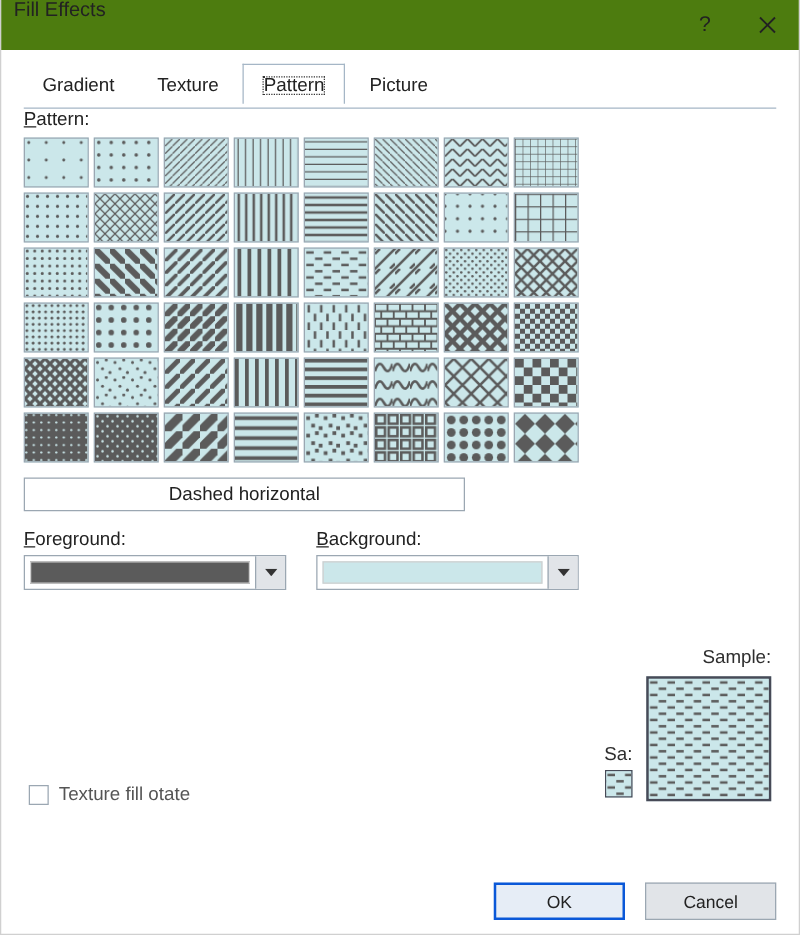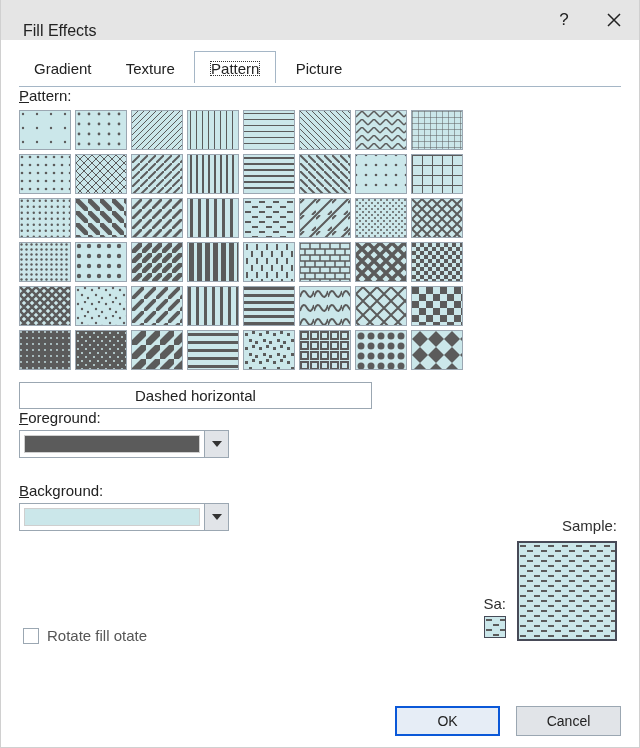--- a/index.html
+++ b/index.html
@@ -25,23 +25,23 @@
   .dialog{
     position:absolute;top:0;left:0;right:0;bottom:0;
     background:var(--win-bg);
     border-left:1px solid #d0d0d0;
     border-right:1px solid #d0d0d0;
     border-bottom:1px solid #d0d0d0;
   }
   
   .titlebar{
     height:40px;
-    background:#e5e5e5;
-    display:flex;align-items:flex-end;
-    padding-left:22px;
+    background:#4d7c0f;
+    display:flex;align-items:flex-start;
+    padding-left:10px;
   }
   .titlebar .title{font-size:16px;color:#222;}
   .titlebar .spacer{flex:1;}
   .titlebar .tbtn{
     width:50px;height:40px;
     display:flex;align-items:center;justify-content:center;
     color:#222;font-size:17px;
   }
   .closeX svg{display:block;}
   
@@ -91,21 +91,21 @@
   }
   .selbox{
     margin-top:12px;
     width:353px;
     border:1px solid #9ba7b2;
     padding:4px 0;
     text-align:center;
     color:#222;
   }
   
-  .pickers{display:flex;gap:24px;flex-direction:column;}
+  .pickers{display:flex;gap:24px;margin-top:14px;}
   .picker{display:flex;flex-direction:column;gap:4px;}
   .combo{display:flex;width:210px;height:28px;border:1px solid #9ba7b2;}
   .combo .well{flex:1;margin:4px;border:1px solid #cfcfcf;}
   .combo .well.fg{background:var(--fg);}
   .combo .well.bg{background:var(--bg);}
   .combo .drop{
     width:24px;background:#e1e4e8;border-left:1px solid #9ba7b2;
     display:flex;align-items:center;justify-content:center;color:#333;
   }
   .drop svg{display:block;}
@@ -580,21 +580,21 @@
     <div class="sample-mini-lbl">Sa:</div>
     <div class="sample-mini">
       <svg width="100%" height="100%">
           <rect width="100%" height="100%" fill="var(--bg)"></rect>
           <rect width="100%" height="100%" fill="url(#p-dashed-h)"></rect>
         </svg>
     </div>
 
     <div class="chk-row">
       <span class="chk"></span>
-      <span>Rotate fill otate</span>
+      <span>Texture fill otate</span>
     </div>
 
   </div>
 
   <div class="footer">
     <div class="btn primary">
         <span>OK</span>
       </div>
     <div class="btn">
         <span>Cancel</span>

